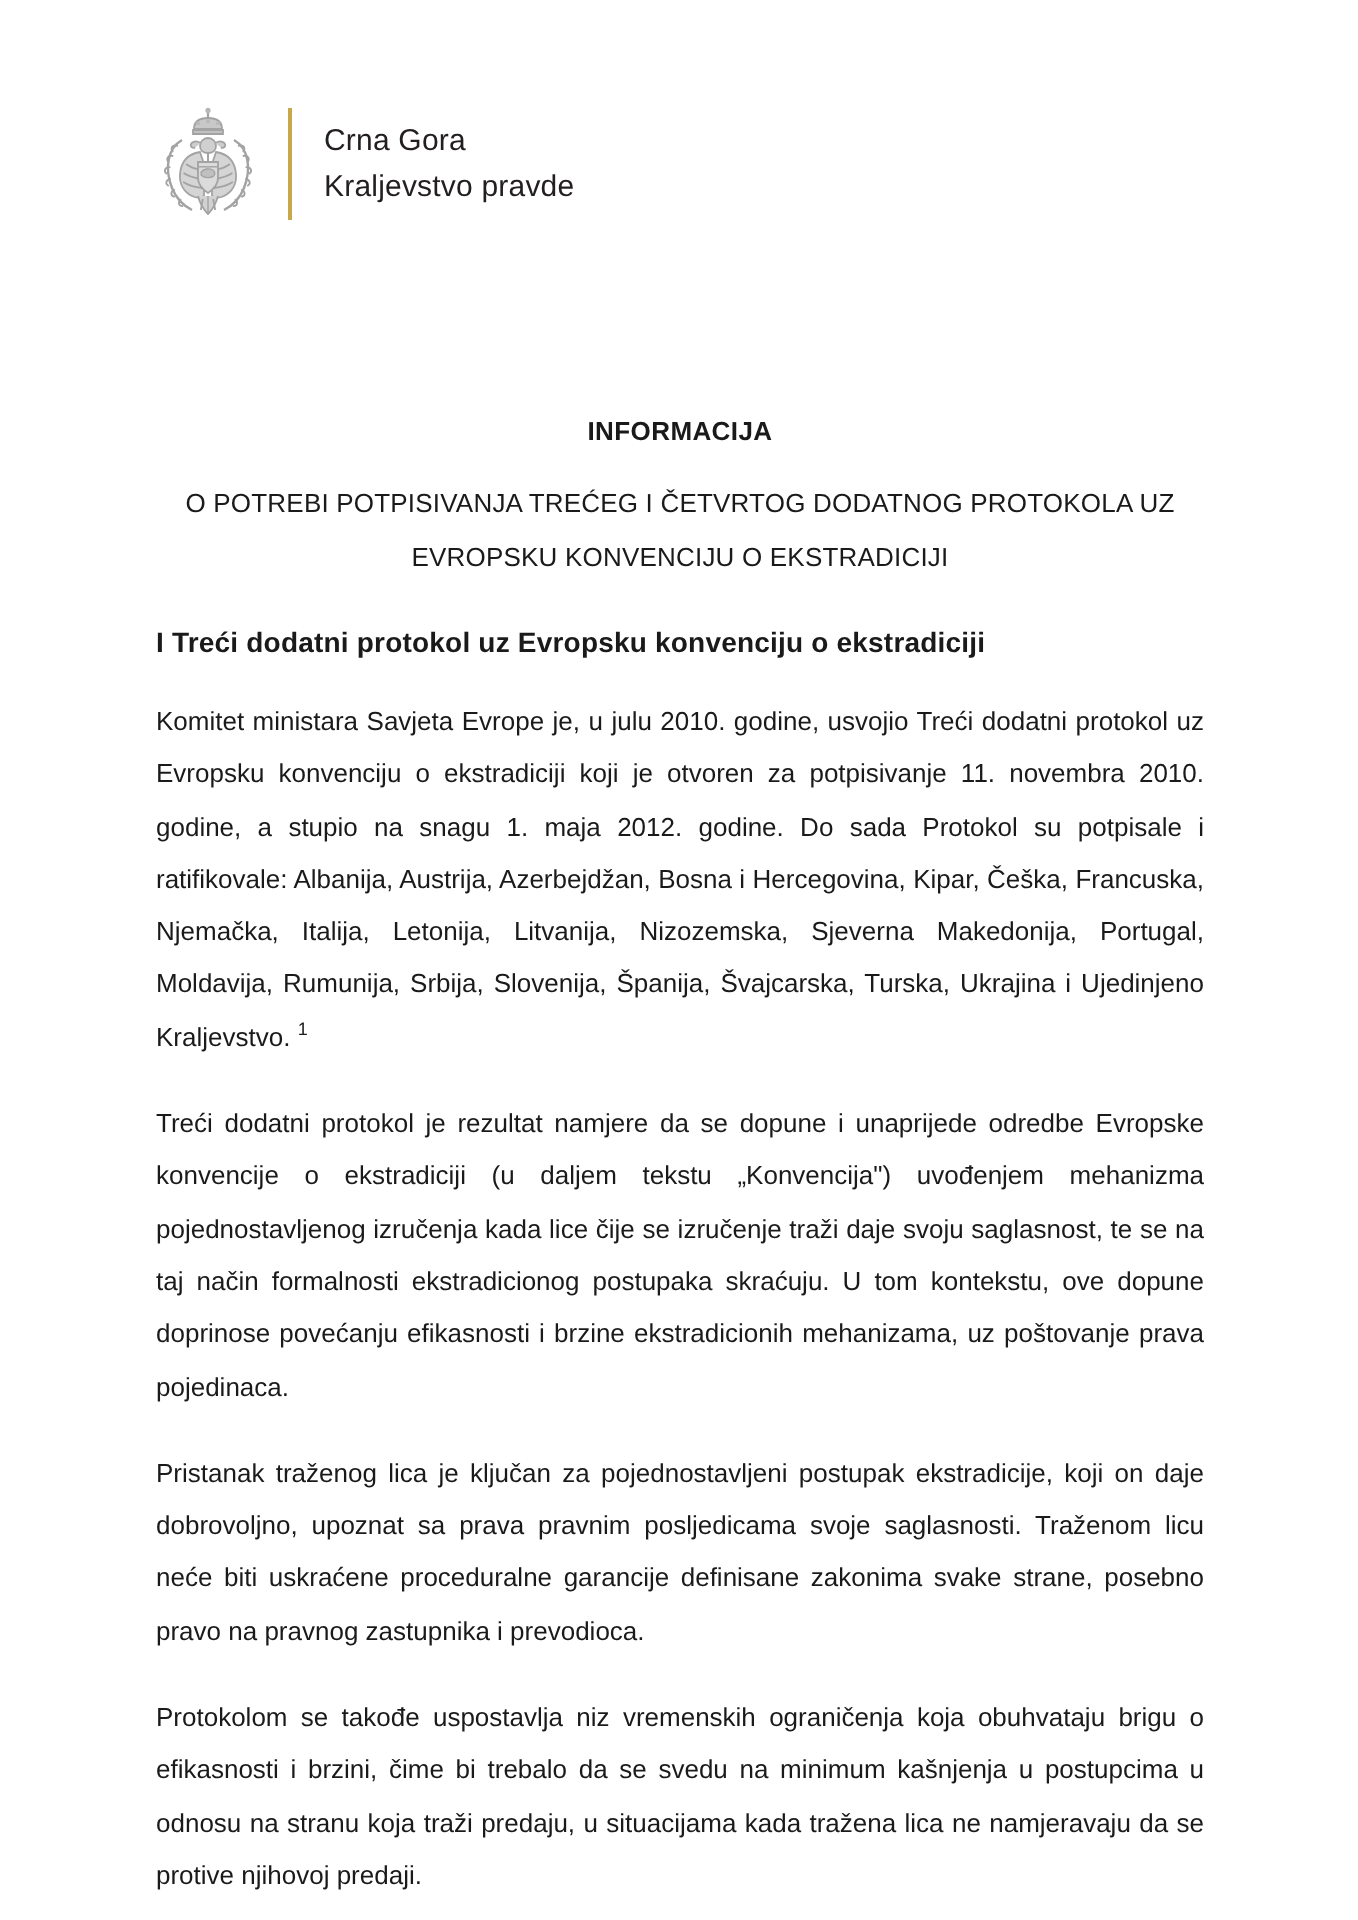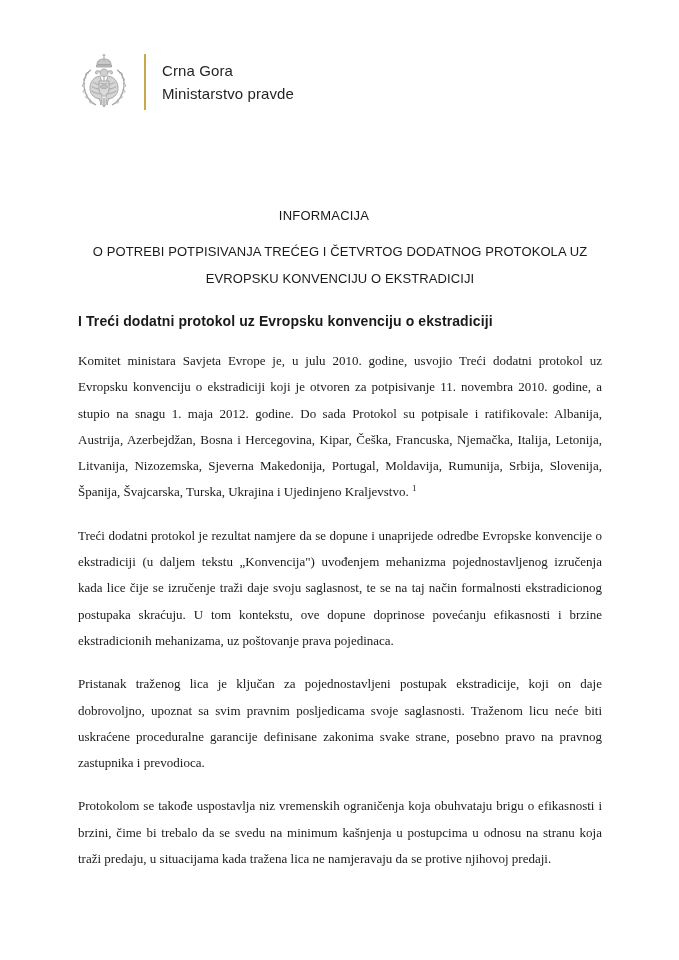--- a/index.html
+++ b/index.html
@@ -69,25 +69,25 @@
     color: #231f20;
   }
   .address .url {
     color: #6f96c4;
   }
 
   
   .doc-title {
     position: absolute;
     top: 208px;
-    left: 62px;
+    left: 78px;
     width: 524px;
     text-align: center;
     font-size: 13px;
-    font-weight: normal;
+    font-weight: bold;
     letter-spacing: .2px;
   }
   .doc-subtitle {
     position: absolute;
     top: 238px;
     left: 78px;
     width: 524px;
     text-align: center;
     font-size: 13px;
     font-weight: normal;
@@ -108,21 +108,20 @@
     line-height: 18px;
     margin: 0 0 18px 0;
     letter-spacing: .1px;
   }
   p.body-par {
     font-size: 13px;
     line-height: 26.3px;
     text-align: justify;
     margin: 0 0 17px 0;
     letter-spacing: 0;
-    font-family: Liberation Serif, serif;
   }
   p.body-par:last-child { margin-bottom: 12px; }
   sup.fn {
     font-size: 9px;
     vertical-align: super;
     line-height: 0;
   }
 
   
   .footnote {
@@ -209,35 +208,35 @@
           <path d="M21 46 C22 50, 24 53, 26 55 C28 53, 30 50, 31 46" fill="#b8b8b8" stroke="#6b6b6b"></path>
           <path d="M26 46 L26 55" stroke-width="0.7"></path>
           <path d="M23.4 47.5 L22.4 53"></path>
           <path d="M28.6 47.5 L29.6 53"></path>
         </g>
       </svg>
     </div>
     <div class="crest-divider"></div>
     <div class="org-lines">
       <div class="org-line">Crna Gora</div>
-      <div class="org-line">Ministarstvo pravde</div>
+      <div class="org-line">Kraljevstvo pravde</div>
     </div>
   </div>
 
 
   <div class="doc-title">INFORMACIJA</div>
   <div class="doc-subtitle">O POTREBI POTPISIVANJA TREĆEG I ČETVRTOG DODATNOG PROTOKOLA UZ EVROPSKU KONVENCIJU O EKSTRADICIJI</div>
 
   <div class="content">
     <h2 class="section-heading">I Treći dodatni protokol uz Evropsku konvenciju o ekstradiciji</h2>
 
     <p class="body-par"><span>Komitet ministara Savjeta Evrope je, u julu 2010. godine, usvojio Treći dodatni protokol uz Evropsku konvenciju o ekstradiciji koji je otvoren za potpisivanje 11. novembra 2010. godine, a stupio na snagu 1. maja 2012. godine. Do sada Protokol su potpisale i ratifikovale:  Albanija, Austrija, Azerbejdžan, Bosna i Hercegovina, Kipar, Češka, Francuska, Njemačka, Italija, Letonija, Litvanija, Nizozemska, Sjeverna Makedonija, Portugal, Moldavija, Rumunija, Srbija, Slovenija, Španija, Švajcarska, Turska, Ukrajina i Ujedinjeno Kraljevstvo.</span> <sup class="fn">1</sup></p>
 
     <p class="body-par">Treći dodatni protokol je rezultat namjere da se dopune i unaprijede odredbe Evropske konvencije o ekstradiciji (u daljem tekstu „Konvencija") uvođenjem mehanizma pojednostavljenog izručenja kada lice čije se izručenje traži daje svoju saglasnost, te se na taj način formalnosti ekstradicionog postupaka skraćuju. U tom kontekstu, ove dopune doprinose povećanju efikasnosti i brzine ekstradicionih mehanizama, uz poštovanje prava pojedinaca.</p>
 
-    <p class="body-par">Pristanak traženog lica je ključan za pojednostavljeni postupak ekstradicije, koji on daje dobrovoljno, upoznat sa svim pravnim posljedicama svoje saglasnosti.  Traženom licu neće biti uskraćene proceduralne garancije definisane zakonima svake strane, posebno pravo na pravnog zastupnika i prevodioca.</p>
+    <p class="body-par">Pristanak traženog lica je ključan za pojednostavljeni postupak ekstradicije, koji on daje dobrovoljno, upoznat sa prava pravnim posljedicama svoje saglasnosti.  Traženom licu neće biti uskraćene proceduralne garancije definisane zakonima svake strane, posebno pravo na pravnog zastupnika i prevodioca.</p>
 
     <p class="body-par">Protokolom se takođe uspostavlja niz vremenskih ograničenja koja obuhvataju brigu o efikasnosti i brzini, čime bi trebalo da se svedu na minimum kašnjenja u postupcima u odnosu na stranu koja traži predaju, u situacijama kada tražena lica ne namjeravaju da se protive njihovoj predaji.</p>
 
   </div>
 
 
 </div>
 
 </body></html>

